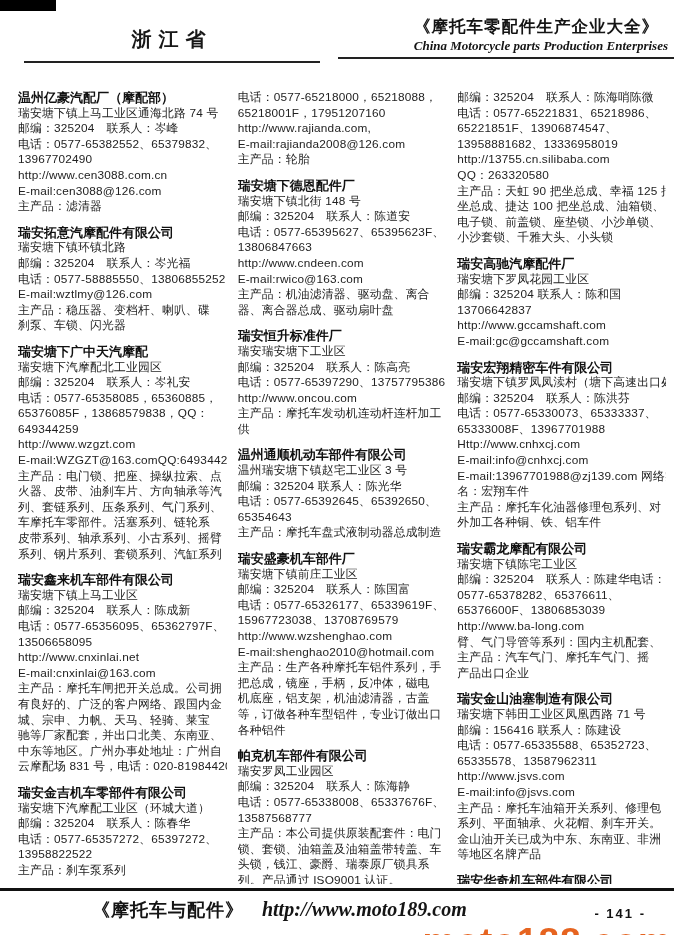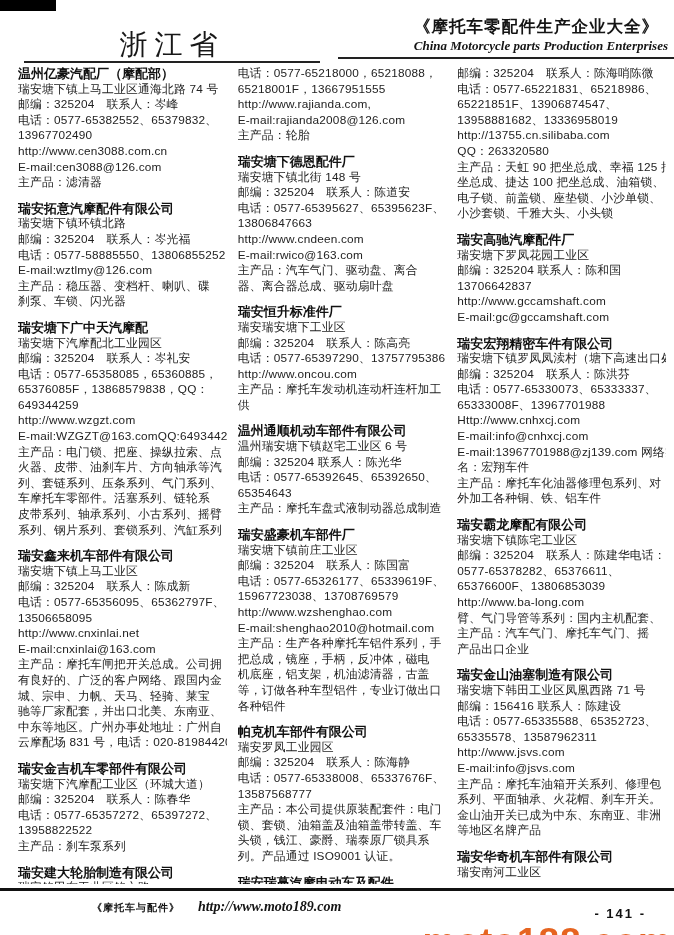--- a/index.html
+++ b/index.html
@@ -7,61 +7,61 @@
     width:674px;height:935px;position:relative;background:#ffffff;
     font-family:"Liberation Sans","DejaVu Sans",sans-serif;
     color:#1c1c1c;overflow:hidden;
   }
   
   .corner-artifact{position:absolute;left:0;top:0;width:56px;height:11px;background:#000;}
   
   .header{position:absolute;left:0;top:14px;width:674px;height:48px;}
   .province{
     position:absolute;left:72px;top:12px;width:200px;text-align:center;
-    font-size:28px;font-weight:normal;letter-spacing:7px;color:#171717;
+    font-size:20px;font-weight:bold;letter-spacing:7px;color:#171717;
   }
   .rule-left{position:absolute;left:24px;top:47px;width:296px;height:0;border-top:2px solid #222;}
   .title-cn{
     position:absolute;right:15px;top:2px;width:330px;text-align:right;
     font-family:"Liberation Serif","DejaVu Serif",serif;
     font-size:16.5px;font-weight:bold;letter-spacing:1px;color:#141414;white-space:nowrap;
   }
   .title-en{
     position:absolute;right:6px;top:24px;width:340px;text-align:right;
     font-family:"Liberation Serif","DejaVu Serif",serif;
     font-style:italic;font-weight:bold;font-size:13px;color:#141414;white-space:nowrap;
   }
   .rule-right{position:absolute;left:338px;top:43px;width:336px;height:0;border-top:2px solid #222;}
   
   .columns{
     position:absolute;left:18px;top:66px;width:648px;height:818px;
     display:flex;gap:11px;overflow:hidden;
   }
-  .column{width:209px;overflow:hidden;}
+  .column{width:209px;overflow:hidden;margin-top:24px;}
   .block{margin-bottom:10px;}
   .bname{
     font-size:13px;font-weight:bold;color:#111;
     line-height:15.6px;white-space:nowrap;overflow:hidden;
   }
   .line{
     font-size:11.8px;color:#222;line-height:15.6px;
     white-space:nowrap;overflow:hidden;letter-spacing:0.2px;
   }
   
   .footer-rule{position:absolute;left:0;top:888px;width:674px;height:0;border-top:3px solid #111;}
   .footer-left{
     position:absolute;left:92px;top:898px;font-size:14px;color:#141414;white-space:nowrap;
   }
   .footer-journal{
     font-family:"Liberation Serif","DejaVu Serif",serif;
-    font-weight:bold;font-size:10px;letter-spacing:1px;
+    font-weight:bold;font-size:18px;letter-spacing:1px;
   }
   .footer-url{
     font-family:"Liberation Serif","DejaVu Serif",serif;
-    font-weight:bold;font-style:italic;font-size:14px;margin-left:14px;
+    font-weight:bold;font-style:italic;font-size:20px;margin-left:14px;
   }
   .watermark{
     position:absolute;right:2px;top:921px;
     font-size:37px;font-weight:bold;letter-spacing:1px;
     color:#e4570e;opacity:0.92;z-index:5;white-space:nowrap;
   }
   .page-number{
     position:absolute;right:28px;top:906px;font-size:13px;color:#111;
     letter-spacing:2px;z-index:4;font-weight:bold;margin-left:40px;
   }
@@ -140,48 +140,48 @@
         <div class="line">主产品：刹车泵系列</div>
       </div>
       <div class="block">
         <div class="bname">瑞安建大轮胎制造有限公司</div>
         <div class="line">瑞安鲍田东工业区鲍六路</div>
       </div>
     </div>
   <div class="column">
       <div class="block">
         <div class="line">电话：0577-65218000，65218088，</div>
-        <div class="line">65218001F，13667951555</div>
+        <div class="line">65218001F，17951207160</div>
         <div class="line">http://www.rajianda.com,</div>
         <div class="line">E-mail:rajianda2008@126.com</div>
         <div class="line">主产品：轮胎</div>
       </div>
       <div class="block">
         <div class="bname">瑞安塘下德恩配件厂</div>
         <div class="line">瑞安塘下镇北街 148 号</div>
         <div class="line">邮编：325204　联系人：陈道安</div>
         <div class="line">电话：0577-65395627、65395623F、</div>
         <div class="line">13806847663</div>
         <div class="line">http://www.cndeen.com</div>
         <div class="line">E-mail:rwico@163.com</div>
-        <div class="line">主产品：汽车气门、驱动盘、离合</div>
+        <div class="line">主产品：机油滤清器、驱动盘、离合</div>
         <div class="line">器、离合器总成、驱动扇叶盘</div>
       </div>
       <div class="block">
         <div class="bname">瑞安恒升标准件厂</div>
         <div class="line">瑞安瑞安塘下工业区</div>
         <div class="line">邮编：325204　联系人：陈高亮</div>
         <div class="line">电话：0577-65397290、13757795386</div>
         <div class="line">http://www.oncou.com</div>
         <div class="line">主产品：摩托车发动机连动杆连杆加工</div>
         <div class="line">供</div>
       </div>
       <div class="block">
         <div class="bname">温州通顺机动车部件有限公司</div>
-        <div class="line">温州瑞安塘下镇赵宅工业区 6 号</div>
+        <div class="line">温州瑞安塘下镇赵宅工业区 3 号</div>
         <div class="line">邮编：325204 联系人：陈光华</div>
         <div class="line">电话：0577-65392645、65392650、</div>
         <div class="line">65354643</div>
         <div class="line">主产品：摩托车盘式液制动器总成制造</div>
       </div>
       <div class="block">
         <div class="bname">瑞安盛豪机车部件厂</div>
         <div class="line">瑞安塘下镇前庄工业区</div>
         <div class="line">邮编：325204　联系人：陈国富</div>
         <div class="line">电话：0577-65326177、65339619F、</div>

